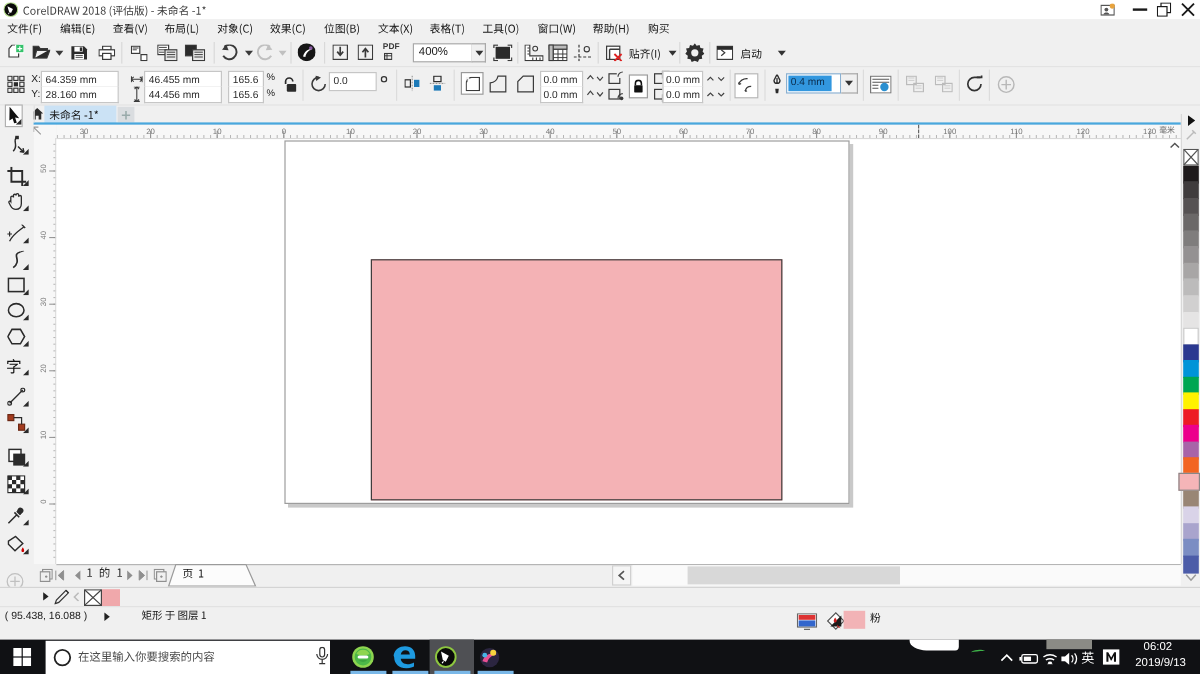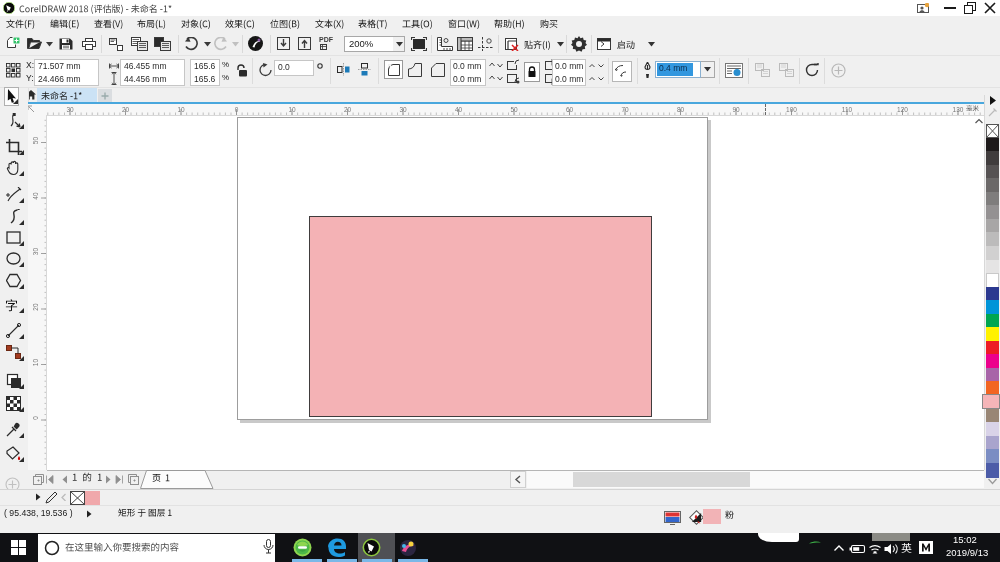--- a/index.html
+++ b/index.html
@@ -132,21 +132,21 @@
 <svg style="position:absolute;left:298px;top:37px;" width="13" height="13" viewBox="0 0 13 13">
     <rect x="0.5" y="0.5" width="12" height="12" fill="none" stroke="#3a3a3a"></rect>
     <path d="M6.5 11 V4 M4 6.5 L6.5 3.5 L9 6.5" fill="none" stroke="#3a3a3a" stroke-width="1.4"></path>
   </svg>
 <div style="position:absolute;left:319px;top:36px;font-size:7px;font-weight:bold;font-family:&quot;Liberation Sans&quot;,sans-serif;color:#3a3a3a;white-space:nowrap;line-height:1.15;">PDF</div>
 <svg style="position:absolute;left:320px;top:44px;" width="7" height="6" viewBox="0 0 7 6">
     <rect x="0.5" y="0.5" width="6" height="5" fill="none" stroke="#3a3a3a"></rect>
     <path d="M0.5 2.5 H6.5 M2.5 0.5 V5.5" stroke="#3a3a3a" stroke-width="0.8"></path>
   </svg>
 <div style="position:absolute;left:344px;top:36px;width:50px;height:16px;background:#fff;border:1px solid #a8a8a8"></div>
-<div style="position:absolute;left:349px;top:39px;font-size:9.5px;font-weight:normal;font-family:&quot;Liberation Sans&quot;,sans-serif;color:#1a1a1a;white-space:nowrap;line-height:1.15;">200%</div>
+<div style="position:absolute;left:349px;top:39px;font-size:9.5px;font-weight:normal;font-family:&quot;Liberation Sans&quot;,sans-serif;color:#1a1a1a;white-space:nowrap;line-height:1.15;">400%</div>
 <div style="position:absolute;left:393px;top:36px;width:12px;height:16px;background:#f0f0f0;border:1px solid #a8a8a8;border-left:none"></div>
 <svg style="position:absolute;left:396px;top:42px;" width="7" height="5" viewBox="0 0 7 5">
     <path d="M0 0 H7 L3.5 4.5Z" fill="#333"></path>
   </svg>
 <svg style="position:absolute;left:411px;top:37px;" width="16" height="14" viewBox="0 0 16 14">
     <rect x="2" y="2" width="12" height="10" fill="#2b2b2b"></rect>
     <path d="M0.5 3 V0.5 H4 M12 0.5 H15.5 V3 M15.5 11 V13.5 H12 M4 13.5 H0.5 V11" fill="none" stroke="#3a3a3a" stroke-width="1.2"></path>
   </svg>
 <div style="position:absolute;left:431px;top:35px;width:1px;height:18px;background:#d9d9d9"></div>
 <svg style="position:absolute;left:437px;top:37px;" width="16" height="14" viewBox="0 0 16 14">
@@ -203,22 +203,22 @@
     <rect x="5.5" y="5.5" width="3.5" height="3.5" fill="#2b2b2b"></rect>
     <rect x="5.5" y="10.5" width="3.5" height="3.5" fill="none" stroke="#2b2b2b" stroke-width="0.9"></rect>
     <rect x="10.5" y="0.5" width="3.5" height="3.5" fill="none" stroke="#2b2b2b" stroke-width="0.9"></rect>
     <rect x="10.5" y="5.5" width="3.5" height="3.5" fill="none" stroke="#2b2b2b" stroke-width="0.9"></rect>
     <rect x="10.5" y="10.5" width="3.5" height="3.5" fill="none" stroke="#2b2b2b" stroke-width="0.9"></rect>
   </svg>
 <div style="position:absolute;left:26px;top:61px;font-size:8.5px;font-weight:normal;font-family:&quot;Liberation Sans&quot;,sans-serif;color:#1a1a1a;white-space:nowrap;line-height:1.15;">X:</div>
 <div style="position:absolute;left:26px;top:74px;font-size:8.5px;font-weight:normal;font-family:&quot;Liberation Sans&quot;,sans-serif;color:#1a1a1a;white-space:nowrap;line-height:1.15;">Y:</div>
 <div style="position:absolute;left:34px;top:59px;width:65px;height:14px;background:#fff;border:1px solid #c6c6c6"></div>
 <div style="position:absolute;left:34px;top:72px;width:65px;height:14px;background:#fff;border:1px solid #c6c6c6;border-top:none"></div>
-<div style="position:absolute;left:38px;top:61.5px;font-size:8.5px;font-weight:normal;font-family:&quot;Liberation Sans&quot;,sans-serif;color:#2a2a2a;white-space:nowrap;line-height:1.15;">71.507 mm</div>
-<div style="position:absolute;left:38px;top:74.5px;font-size:8.5px;font-weight:normal;font-family:&quot;Liberation Sans&quot;,sans-serif;color:#2a2a2a;white-space:nowrap;line-height:1.15;">24.466 mm</div>
+<div style="position:absolute;left:38px;top:61.5px;font-size:8.5px;font-weight:normal;font-family:&quot;Liberation Sans&quot;,sans-serif;color:#2a2a2a;white-space:nowrap;line-height:1.15;">64.359 mm</div>
+<div style="position:absolute;left:38px;top:74.5px;font-size:8.5px;font-weight:normal;font-family:&quot;Liberation Sans&quot;,sans-serif;color:#2a2a2a;white-space:nowrap;line-height:1.15;">28.160 mm</div>
 <svg style="position:absolute;left:109px;top:63px;" width="10" height="6" viewBox="0 0 10 6">
     <path d="M0 3 H10 M0 3 L2.5 1 M0 3 L2.5 5 M10 3 L7.5 1 M10 3 L7.5 5 M0.5 0.5 V5.5 M9.5 0.5 V5.5" stroke="#3a3a3a" stroke-width="0.9" fill="none"></path>
   </svg>
 <svg style="position:absolute;left:111px;top:72px;" width="6" height="13" viewBox="0 0 6 13">
     <path d="M3 0 V13 M0.5 0.5 H5.5 M0.5 12.5 H5.5 M3 0 L1.2 2.2 M3 0 L4.8 2.2 M3 13 L1.2 10.8 M3 13 L4.8 10.8" stroke="#3a3a3a" stroke-width="0.9" fill="none"></path>
   </svg>
 <div style="position:absolute;left:120px;top:59px;width:65px;height:14px;background:#fff;border:1px solid #c6c6c6"></div>
 <div style="position:absolute;left:120px;top:72px;width:65px;height:14px;background:#fff;border:1px solid #c6c6c6;border-top:none"></div>
 <div style="position:absolute;left:124px;top:61.5px;font-size:8.5px;font-weight:normal;font-family:&quot;Liberation Sans&quot;,sans-serif;color:#2a2a2a;white-space:nowrap;line-height:1.15;">46.455 mm</div>
 <div style="position:absolute;left:124px;top:74.5px;font-size:8.5px;font-weight:normal;font-family:&quot;Liberation Sans&quot;,sans-serif;color:#2a2a2a;white-space:nowrap;line-height:1.15;">44.456 mm</div>
@@ -899,21 +899,21 @@
     <path d="M10 1 L12 3" stroke="#333"></path>
   </svg>
 <svg style="position:absolute;left:60px;top:493px;" width="7" height="8" viewBox="0 0 7 8">
     <path d="M5.5 1 L2 4.5 L5.5 8" fill="none" stroke="#bbb" stroke-width="1.3"></path>
   </svg>
 <svg style="position:absolute;left:70px;top:491px" width="15" height="14">
     <rect x="0.5" y="0.5" width="14" height="13" fill="#fff" stroke="#444"></rect>
     <path d="M0.5 0.5 L14.5 13.5 M14.5 0.5 L0.5 13.5" stroke="#444"></path>
   </svg>
 <div style="position:absolute;left:85px;top:491px;width:15px;height:14px;background:#f0a8ab"></div>
-<div style="position:absolute;left:4px;top:508px;font-size:8.7px;font-weight:normal;font-family:&quot;Liberation Sans&quot;,sans-serif;color:#1a1a1a;white-space:nowrap;line-height:1.15;">( 95.438, 19.536 )</div>
+<div style="position:absolute;left:4px;top:508px;font-size:8.7px;font-weight:normal;font-family:&quot;Liberation Sans&quot;,sans-serif;color:#1a1a1a;white-space:nowrap;line-height:1.15;">( 95.438, 16.088 )</div>
 <svg style="position:absolute;left:86px;top:510px;" width="6" height="8" viewBox="0 0 6 8">
     <path d="M1 0.5 L5.5 4 L1 7.5Z" fill="#222"></path>
   </svg>
 <svg style="position:absolute;left:118px;top:507px" width="56" height="12" viewBox="0 0 56 12">
     <path d="M4.9 4.6H7.1V6.3H4.9ZM8.1 2H4.2V9.2H8.3V8.6H4.9V6.9H7.7V4H4.9V2.7H8.1ZM1.2 1.6C1.1 2.7 0.8 3.7 0.4 4.4C0.5 4.5 0.8 4.7 0.9 4.8C1.1 4.4 1.3 3.9 1.5 3.3H2V4.7L2 5.1H0.5V5.8H2C1.9 6.9 1.5 8.1 0.3 9.1C0.4 9.1 0.7 9.4 0.8 9.5C1.6 8.8 2.1 8 2.3 7.1C2.7 7.6 3.3 8.3 3.5 8.6L3.9 8.1C3.7 7.9 2.8 6.8 2.5 6.4C2.5 6.2 2.6 6 2.6 5.8H3.9V5.1H2.6L2.7 4.7V3.3H3.7V2.7H1.6C1.7 2.4 1.8 2 1.8 1.7Z M16.1 1.7C15.5 2.4 14.5 3.1 13.7 3.6C13.9 3.7 14.1 3.9 14.2 4C15.1 3.5 16 2.8 16.7 2ZM16.3 4.1C15.7 4.9 14.7 5.6 13.8 6.1C13.9 6.2 14.1 6.4 14.3 6.6C15.2 6 16.2 5.2 16.9 4.3ZM16.5 6.5C15.9 7.5 14.6 8.5 13.3 9C13.5 9.2 13.7 9.4 13.8 9.6C15.1 8.9 16.4 7.9 17.1 6.7ZM12.2 2.7V5H10.8V2.7ZM9.1 5V5.6H10.2C10.2 6.9 10 8.2 9 9.2C9.2 9.3 9.4 9.5 9.5 9.6C10.6 8.5 10.8 7 10.8 5.6H12.2V9.6H12.9V5.6H13.8V5H12.9V2.7H13.7V2.1H9.2V2.7H10.2V5Z M20.4 2.2V2.8H23.4V5H19.8V5.7H23.4V8.6C23.4 8.8 23.4 8.8 23.2 8.8C23 8.9 22.3 8.9 21.6 8.8C21.7 9 21.8 9.3 21.9 9.5C22.8 9.5 23.3 9.5 23.7 9.4C24 9.3 24.1 9.1 24.1 8.6V5.7H27.6V5H24.1V2.8H27V2.2Z M33.3 6.4C34 6.6 34.8 6.9 35.3 7.1L35.6 6.7C35.1 6.5 34.2 6.2 33.5 6ZM32.4 7.6C33.6 7.7 35.1 8 35.9 8.3L36.2 7.9C35.4 7.6 33.9 7.2 32.7 7.1ZM30.7 1.9V9.6H31.4V9.2H37.3V9.6H38V1.9ZM31.4 8.6V2.5H37.3V8.6ZM33.6 2.7C33.2 3.4 32.4 4.1 31.7 4.6C31.8 4.6 32 4.8 32.1 4.9C32.4 4.8 32.7 4.6 32.9 4.3C33.2 4.6 33.5 4.9 33.9 5.1C33.1 5.4 32.3 5.7 31.5 5.9C31.6 6 31.8 6.2 31.8 6.4C32.7 6.2 33.6 5.9 34.4 5.4C35.1 5.8 36 6.1 36.8 6.3C36.9 6.1 37 5.9 37.2 5.8C36.4 5.7 35.6 5.4 34.9 5.1C35.6 4.7 36.1 4.2 36.5 3.6L36.1 3.4L36 3.4H33.8C33.9 3.2 34 3.1 34.1 2.9ZM33.3 4 33.3 3.9H35.6C35.3 4.3 34.9 4.6 34.4 4.8C34 4.6 33.6 4.3 33.3 4Z M41.3 4.9V5.5H46.3V4.9ZM40.5 2.5H45.8V3.6H40.5ZM39.9 2V4.5C39.9 5.9 39.8 7.9 39 9.2C39.1 9.3 39.4 9.4 39.6 9.6C40.4 8.1 40.5 6 40.5 4.5V4.2H46.4V2ZM41.2 9.4C41.5 9.3 41.9 9.3 45.7 9C45.8 9.3 45.9 9.5 46 9.6L46.6 9.4C46.3 8.8 45.7 7.9 45.2 7.2L44.7 7.5C44.9 7.8 45.1 8.2 45.4 8.5L42 8.7C42.5 8.2 42.9 7.6 43.3 7H46.9V6.4H40.8V7H42.5C42.1 7.6 41.6 8.2 41.5 8.4C41.3 8.6 41.1 8.8 41 8.8C41 9 41.2 9.3 41.2 9.4Z M50.1 8.9H53.6V8.2H52.3V2.5H51.7C51.4 2.7 51 2.8 50.4 2.9V3.5H51.5V8.2H50.1Z" fill="#1a1a1a"></path>
   </svg>
 <svg style="position:absolute;left:664px;top:511px;" width="17" height="14" viewBox="0 0 17 14">
     <rect x="0.5" y="0.5" width="16" height="11" fill="#fff" stroke="#666"></rect>
     <rect x="1.5" y="1.5" width="14" height="4" fill="#d33"></rect>
     <rect x="1.5" y="6" width="14" height="5" fill="#36c"></rect>
@@ -994,13 +994,13 @@
     <path d="M0.5 4 H3.5 L7 1 V11 L3.5 8 H0.5Z" fill="#fff"></path>
     <path d="M9 3 a4.5 4.5 0 0 1 0 6 M11.5 1.5 a7 7 0 0 1 0 9" fill="none" stroke="#fff" stroke-width="1.1"></path>
   </svg>
 <svg style="position:absolute;left:901px;top:541px" width="13" height="15" viewBox="0 0 13 15">
     <path d="M5 4.3V5.6H1.8V8.2H0.6V8.9H4.7C4.3 9.9 3.2 10.8 0.4 11.4C0.6 11.6 0.8 11.9 0.9 12.1C3.8 11.4 5 10.4 5.6 9.2C6.4 10.8 7.9 11.7 10.1 12.1C10.2 11.9 10.5 11.6 10.7 11.4C8.5 11.1 7.1 10.3 6.3 8.9H10.4V8.2H9.3V5.6H5.9V4.3ZM2.6 8.2V6.3H5V7.4C5 7.6 5 7.9 5 8.2ZM8.5 8.2H5.8C5.9 7.9 5.9 7.6 5.9 7.4V6.3H8.5ZM7 2V3H3.9V2H3.1V3H0.8V3.7H3.1V4.9H3.9V3.7H7V4.9H7.9V3.7H10.2V3H7.9V2Z" fill="#ffffff"></path>
   </svg>
 <svg style="position:absolute;left:919px;top:541px;" width="14" height="13" viewBox="0 0 14 13">
     <rect x="0" y="0" width="14" height="13" fill="#fff"></rect>
     <path d="M3 10.5 V2.5 H4.5 L7 7 L9.5 2.5 H11 V10.5 H9.3 V5.5 L7.3 9.5 H6.7 L4.7 5.5 V10.5Z" fill="#111"></path>
   </svg>
-<div style="position:absolute;left:953px;top:535px;font-size:9.5px;font-weight:normal;font-family:&quot;Liberation Sans&quot;,sans-serif;color:#ffffff;white-space:nowrap;line-height:1.15;">15:02</div>
+<div style="position:absolute;left:953px;top:535px;font-size:9.5px;font-weight:normal;font-family:&quot;Liberation Sans&quot;,sans-serif;color:#ffffff;white-space:nowrap;line-height:1.15;">06:02</div>
 <div style="position:absolute;left:946px;top:548px;font-size:9.5px;font-weight:normal;font-family:&quot;Liberation Sans&quot;,sans-serif;color:#ffffff;white-space:nowrap;line-height:1.15;">2019/9/13</div>
 </body></html>

